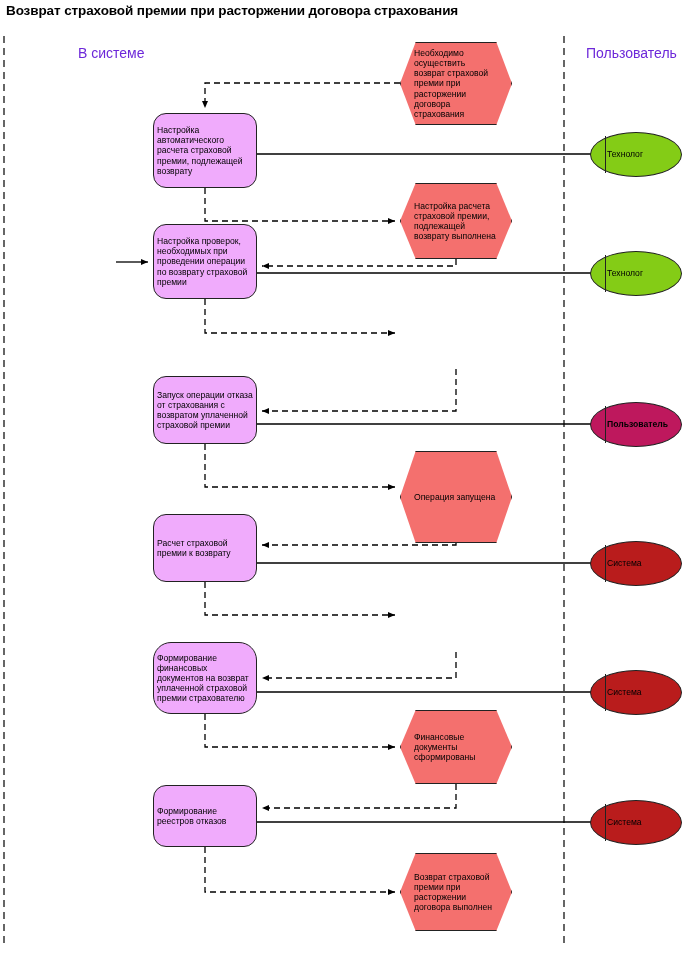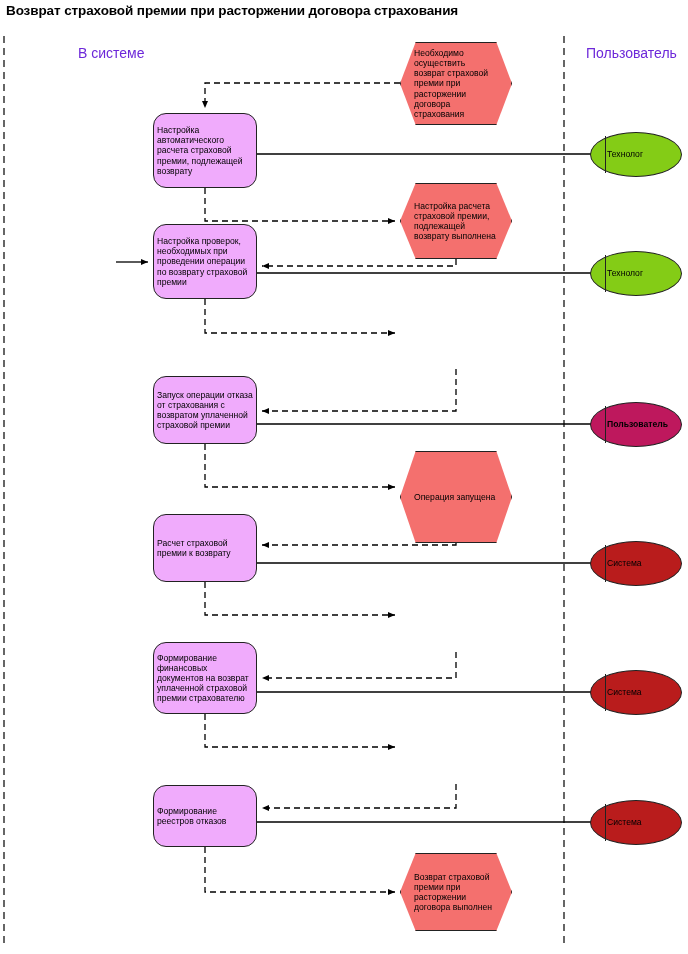--- a/index.html
+++ b/index.html
@@ -212,36 +212,39 @@
   </div>
   <div class="node func" style="left:153px; top:224px; width:104px; height:75px;">
     <span class="node-text">Настройка проверок, необходимых при проведении операции по возврату страховой премии</span>
   </div>
   <div class="node func" style="left:153px; top:376px; width:104px; height:68px;">
     <span class="node-text">Запуск операции отказа от страхования с возвратом уплаченной страховой премии</span>
   </div>
   <div class="node func" style="left:153px; top:514px; width:104px; height:68px;">
     <span class="node-text">Расчет страховой премии к возврату</span>
   </div>
-  <div class="node func" style="left:153px; top:642px; width:104px; height:72px;">
+  <div class="node func" style="left:153px; top:642px; width:104px; height:72px;border-radius:18px;">
     <span class="node-text">Формирование финансовых документов на возврат уплаченной страховой премии страхователю</span>
   </div>
   <div class="node func" style="left:153px; top:785px; width:104px; height:62px;">
     <span class="node-text">Формирование реестров отказов</span>
   </div>
 
   <div class="node event" style="left:400px; top:42px; width:112px; height:83px;">
     <span class="node-text">Необходимо осуществить возврат страховой премии при расторжении договора страхования</span>
   </div>
   <div class="node event" style="left:400px; top:183px; width:112px; height:76px;">
     <span class="node-text">Настройка расчета страховой премии, подлежащей возврату выполнена</span>
   </div>
   <div class="node event" style="left:400px; top:451px; width:112px; height:92px;">
     <span class="node-text">Операция запущена</span>
   </div>
+  <div class="node event" style="left:400px; top:710px; width:112px; height:74px;">
+    <span class="node-text">Финансовые документы сформированы</span>
+  </div>
   <div class="node event" style="left:400px; top:853px; width:112px; height:78px;">
     <span class="node-text">Возврат страховой премии при расторжении договора выполнен</span>
   </div>
 
   <div class="node actor role-tech" style="left:590px; top:132px; width:92px; height:45px;">
     <span class="divider"></span>
     <span class="node-text">Технолог</span>
   </div>
   <div class="node actor role-tech" style="left:590px; top:251px; width:92px; height:45px;">
     <span class="divider"></span>

